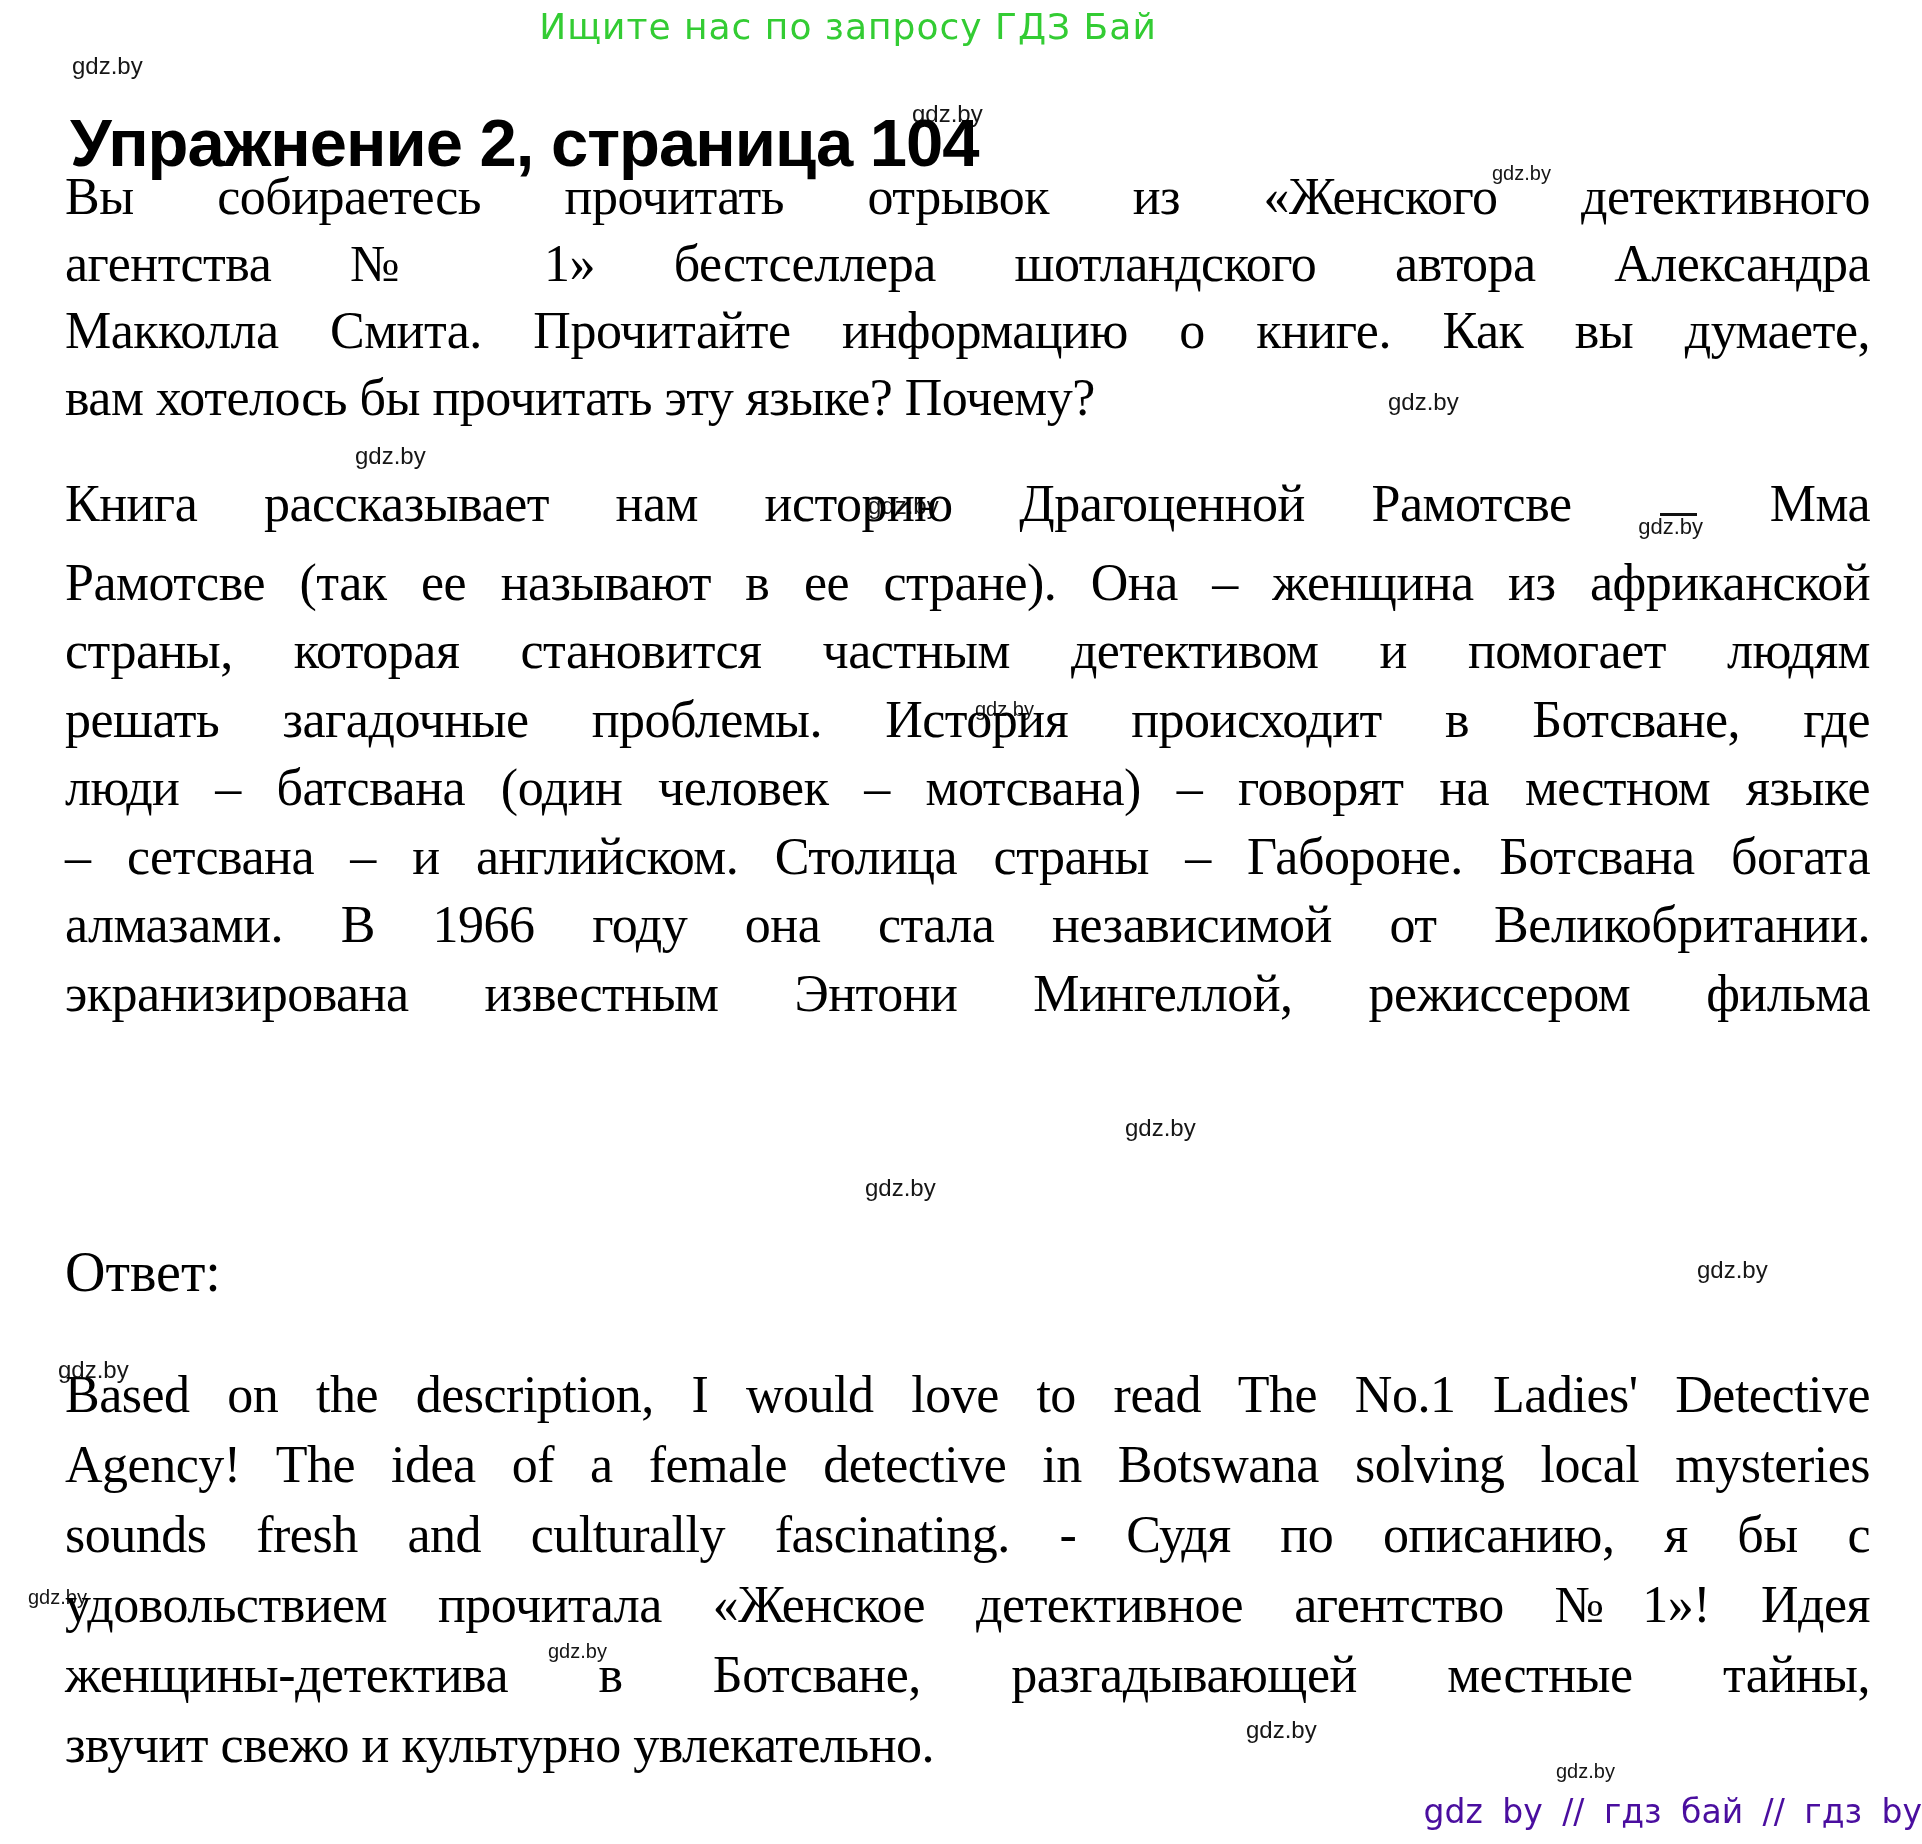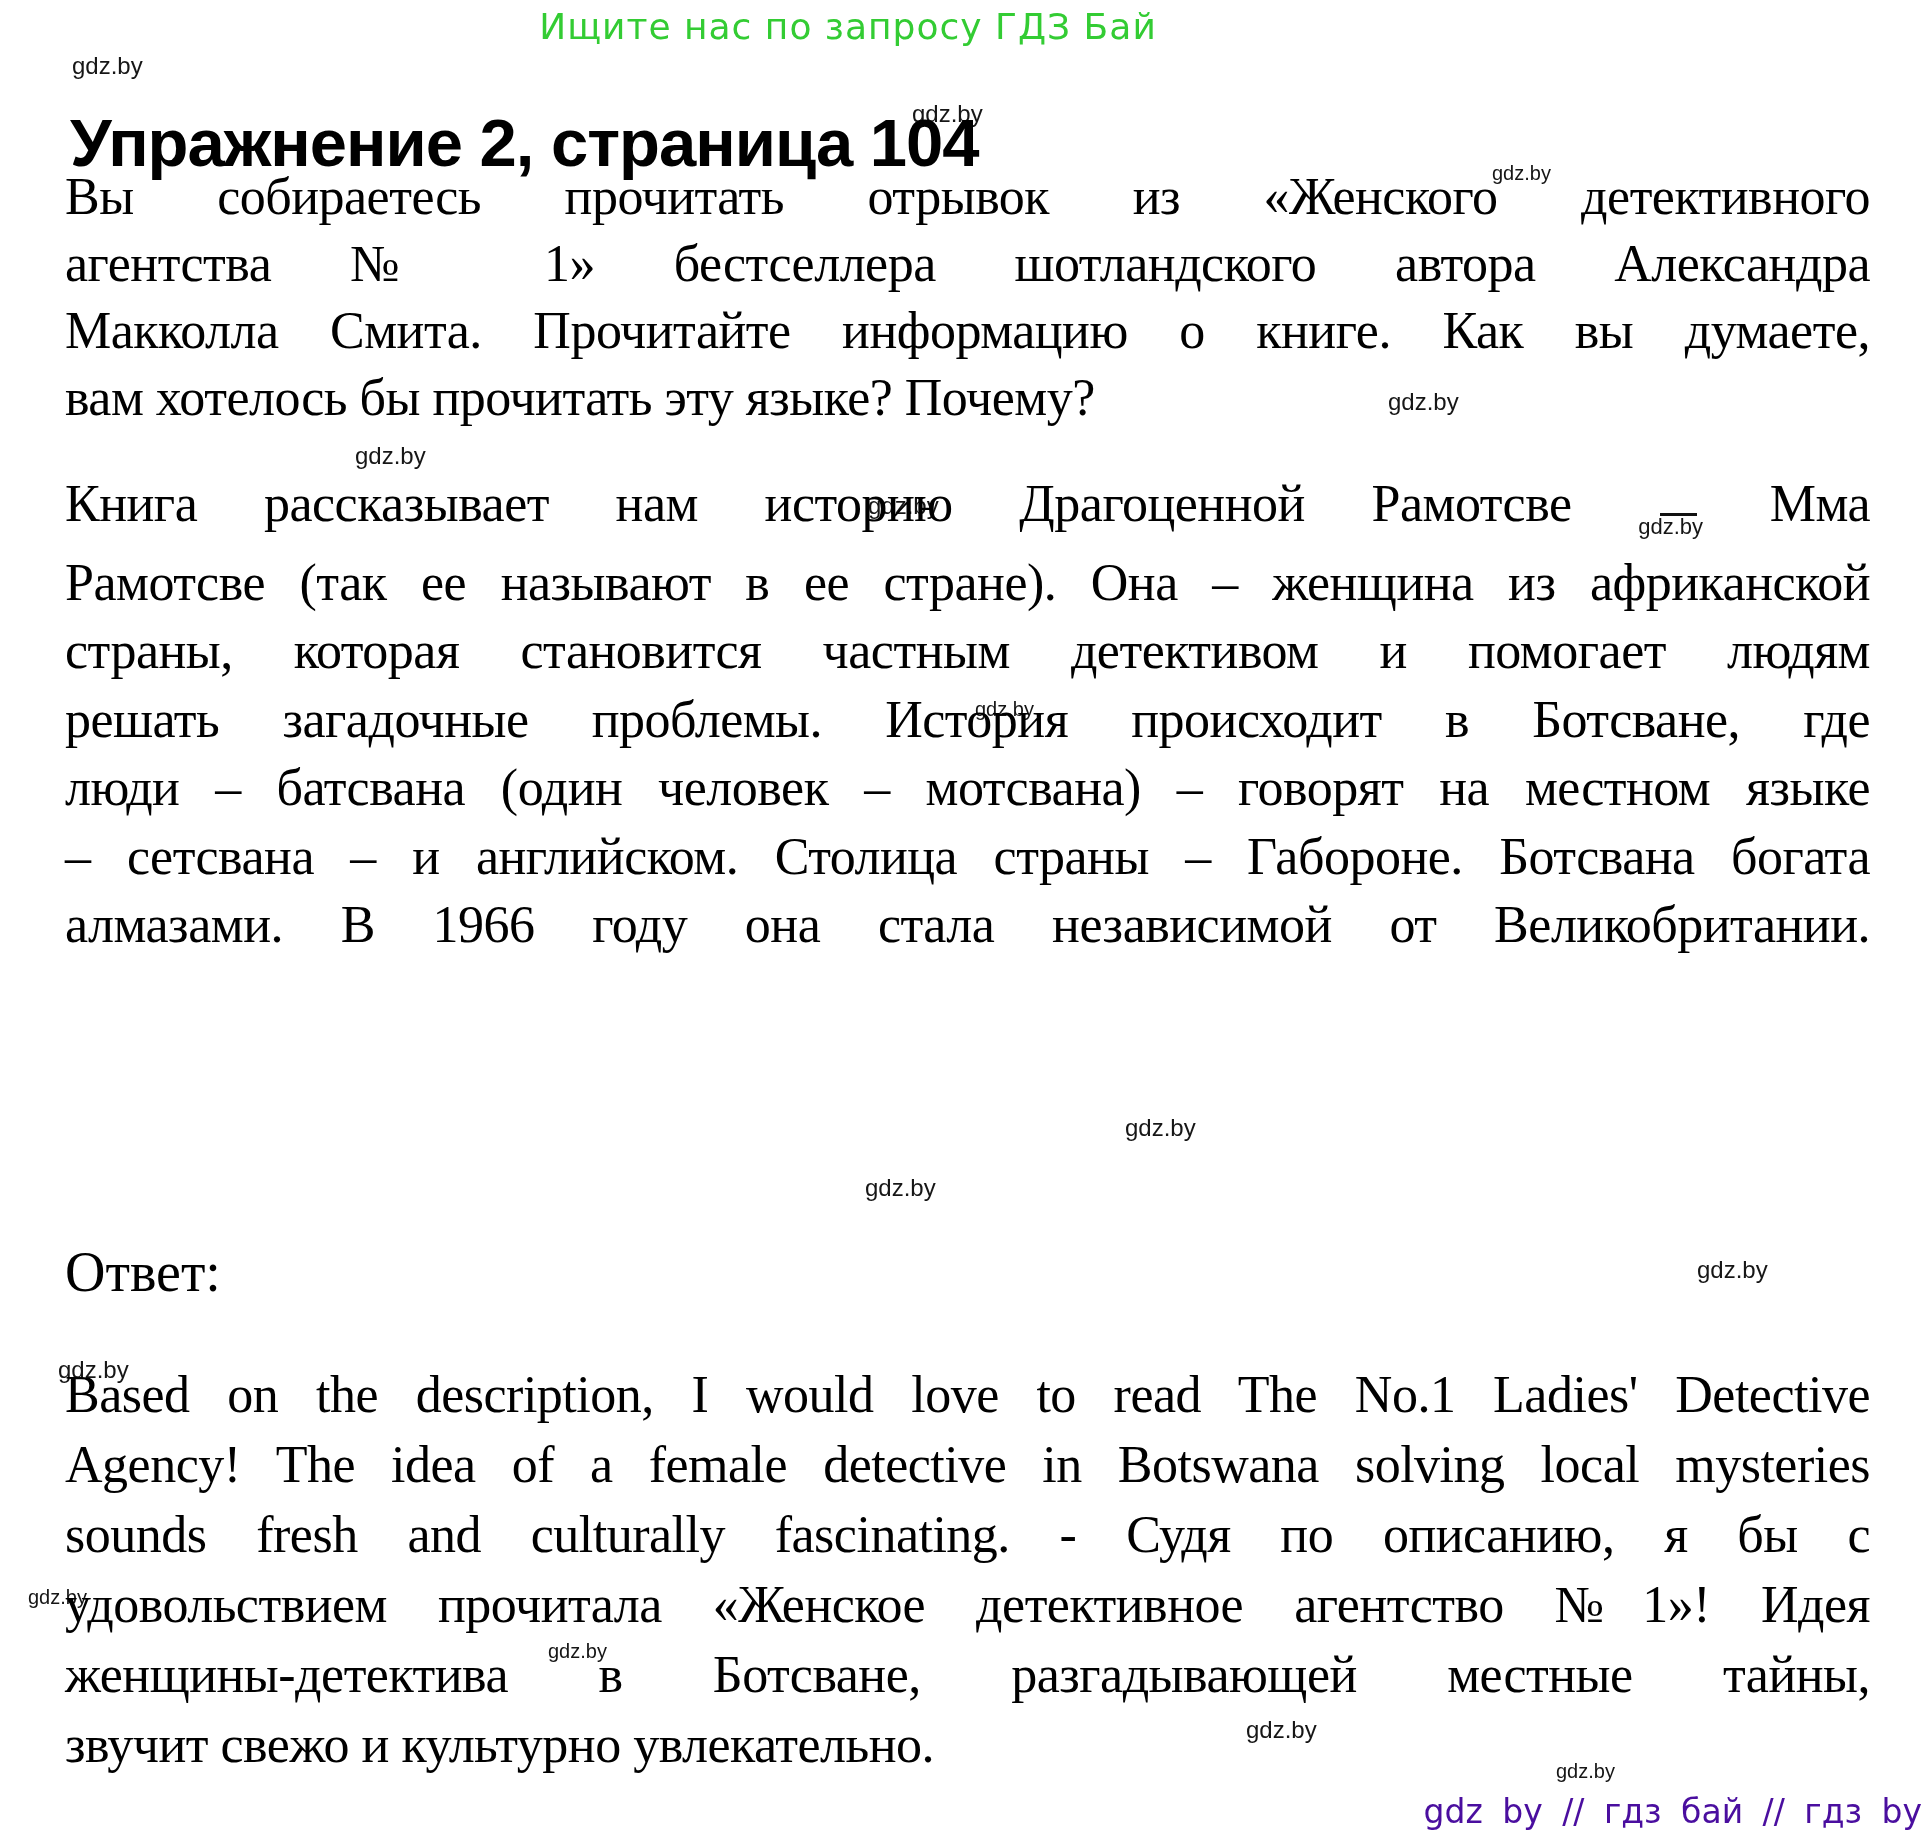--- a/index.html
+++ b/index.html
@@ -127,20 +127,21 @@
     <span>Книга рассказывает нам историю Драгоценной Рамотсве</span>
     <span class="wm-inline">gdz.by</span>
     <span>Мма</span>
   </div>
   <div class="line">Рамотсве (так ее называют в ее стране). Она – женщина из африканской</div>
   <div class="line">страны, которая становится частным детективом и помогает людям</div>
   <div class="line">решать загадочные проблемы. История происходит в Ботсване, где</div>
   <div class="line">люди – батсвана (один человек – мотсвана) – говорят на местном языке</div>
   <div class="line">– сетсвана – и английском. Столица страны – Габороне. Ботсвана богата</div>
   <div class="line">алмазами. В 1966 году она стала независимой от Великобритании.</div>
+  <div class="line">экранизирована известным Энтони Мингеллой, режиссером фильма</div>
 </div>
 
 <div class="answer-label">Ответ:</div>
 
 <div class="para" id="para-answer">
   <div class="line">Based on the description, I would love to read The No.1 Ladies' Detective</div>
   <div class="line">Agency! The idea of a female detective in Botswana solving local mysteries</div>
   <div class="line">sounds fresh and culturally fascinating. - Судя по описанию, я бы с</div>
   <div class="line">удовольствием прочитала «Женское детективное агентство №1»! Идея</div>
   <div class="line">женщины-детектива в Ботсване, разгадывающей местные тайны,</div>

